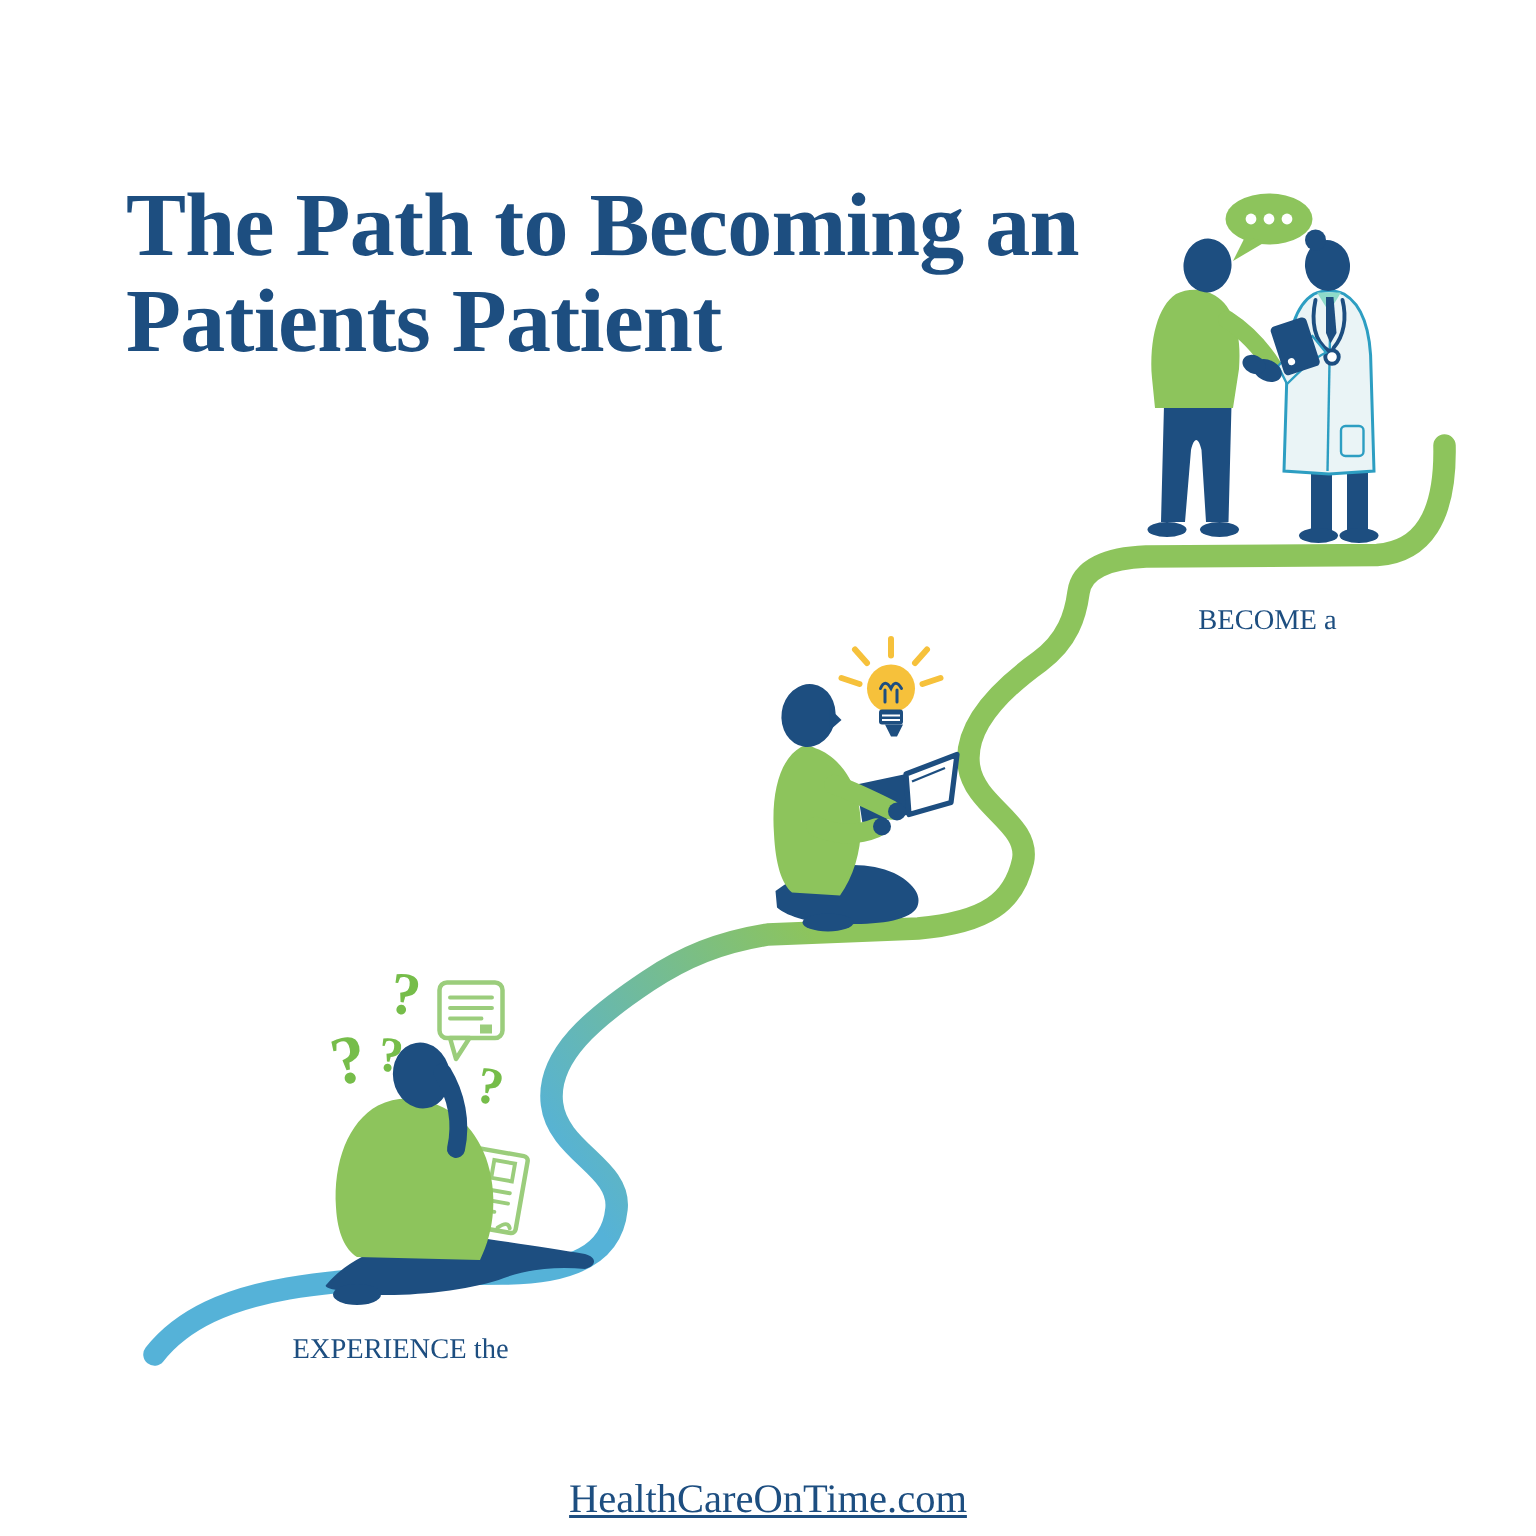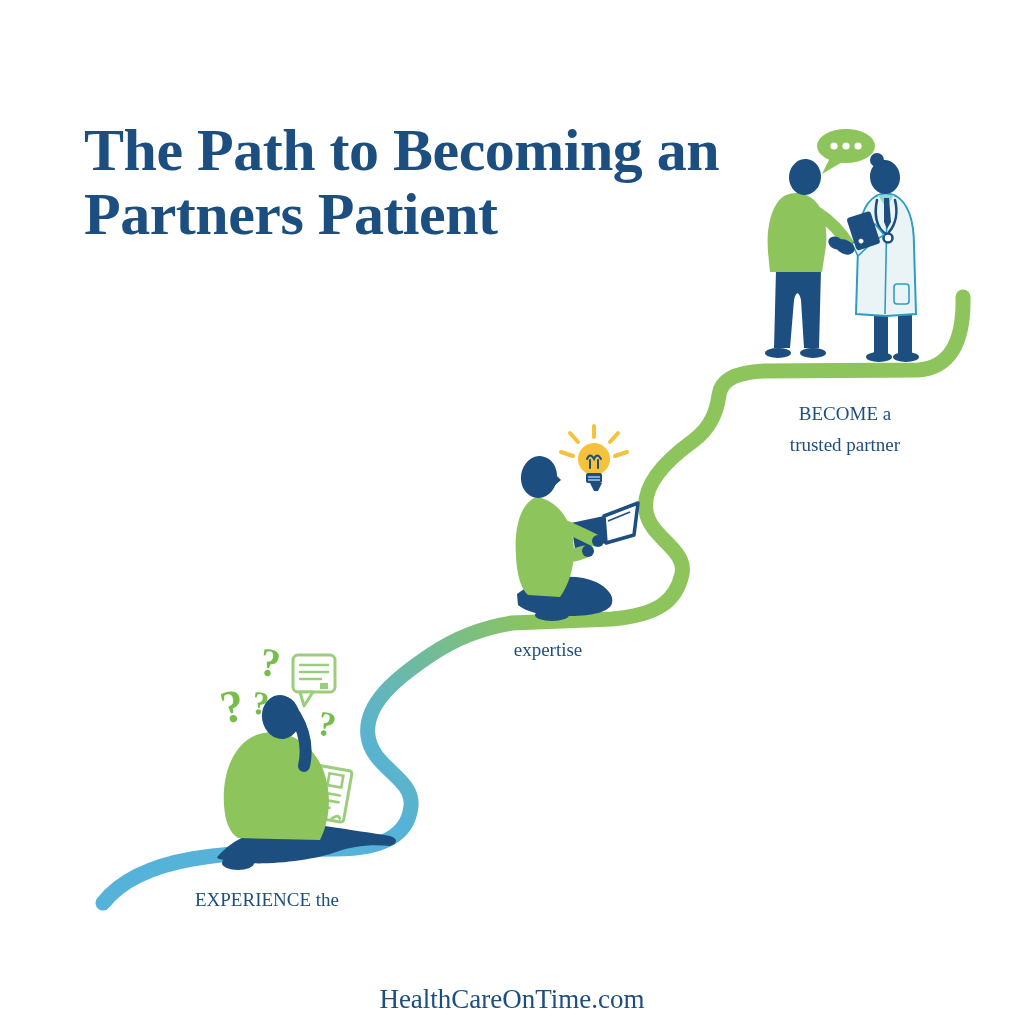--- a/index.html
+++ b/index.html
@@ -17,35 +17,35 @@
   .banner-text{color:var(--banner-text);font-size:35px;font-weight:bold;letter-spacing:.5px;white-space:nowrap;}
   .title{position:absolute;left:84px;top:118px;color:var(--navy);font-weight:bold;
          font-size:60px;line-height:64px;letter-spacing:-0.5px;}
   .title-line{display:block;}
   .step-label{position:absolute;color:var(--navy);font-size:19px;line-height:31px;text-align:center;}
   .step-label span{display:block;}
   #label-become{left:730px;top:398px;width:230px;}
   #label-gain{left:438px;top:634px;width:220px;}
   #label-experience{left:147px;top:884px;width:240px;}
   .footer{position:absolute;left:0;top:984px;width:1024px;text-align:center;
-          color:var(--navy);font-size:27px;}
+          color:var(--navy);font-size:27px;text-decoration:underline;}
   svg.scene{position:absolute;left:0;top:0;}
   .qm{fill:var(--qm-green);font-family:"Liberation Serif",serif;font-weight:bold;}
   .outline-icon{stroke:var(--icon-outline-green);fill:#ffffff;stroke-width:3;stroke-linecap:round;stroke-linejoin:round;}
   .outline-line{stroke:var(--icon-outline-green);fill:none;stroke-width:2.6;stroke-linecap:round;}
 </style>
 </head>
 <body>
 
 <div class="canvas">
 
 
   <div class="title">
     <span class="title-line">The Path to Becoming an</span>
-    <span class="title-line">Partners Patient</span>
+    <span class="title-line">Patients Patient</span>
   </div>
 
   <svg class="scene" width="1024" height="1024" viewBox="0 0 1024 1024">
     <defs>
       <linearGradient id="pathGrad" gradientUnits="userSpaceOnUse" x1="110" y1="900" x2="900" y2="370">
         <stop offset="0" stop-color="var(--path-blue)"></stop>
         <stop offset="0.30" stop-color="var(--path-blue)"></stop>
         <stop offset="0.54" stop-color="var(--path-green)"></stop>
         <stop offset="1" stop-color="var(--path-green)"></stop>
       </linearGradient>
@@ -167,22 +167,20 @@
         <ellipse cx="845" cy="247" rx="10" ry="7" transform="rotate(25 845 247)" fill="var(--navy)"></ellipse>
         <ellipse cx="836" cy="243" rx="8" ry="6" transform="rotate(25 836 243)" fill="var(--navy)"></ellipse>
       </g>
     </g>
   </svg>
 
   <div class="step-label" id="label-experience">
     <span>EXPERIENCE the</span>
   </div>
   <div class="step-label" id="label-gain">
-    <span>expertise</span>
   </div>
   <div class="step-label" id="label-become">
     <span>BECOME a</span>
-    <span>trusted partner</span>
   </div>
 
   <div class="footer">HealthCareOnTime.com</div>
 
 </div>
 
 </body></html>

